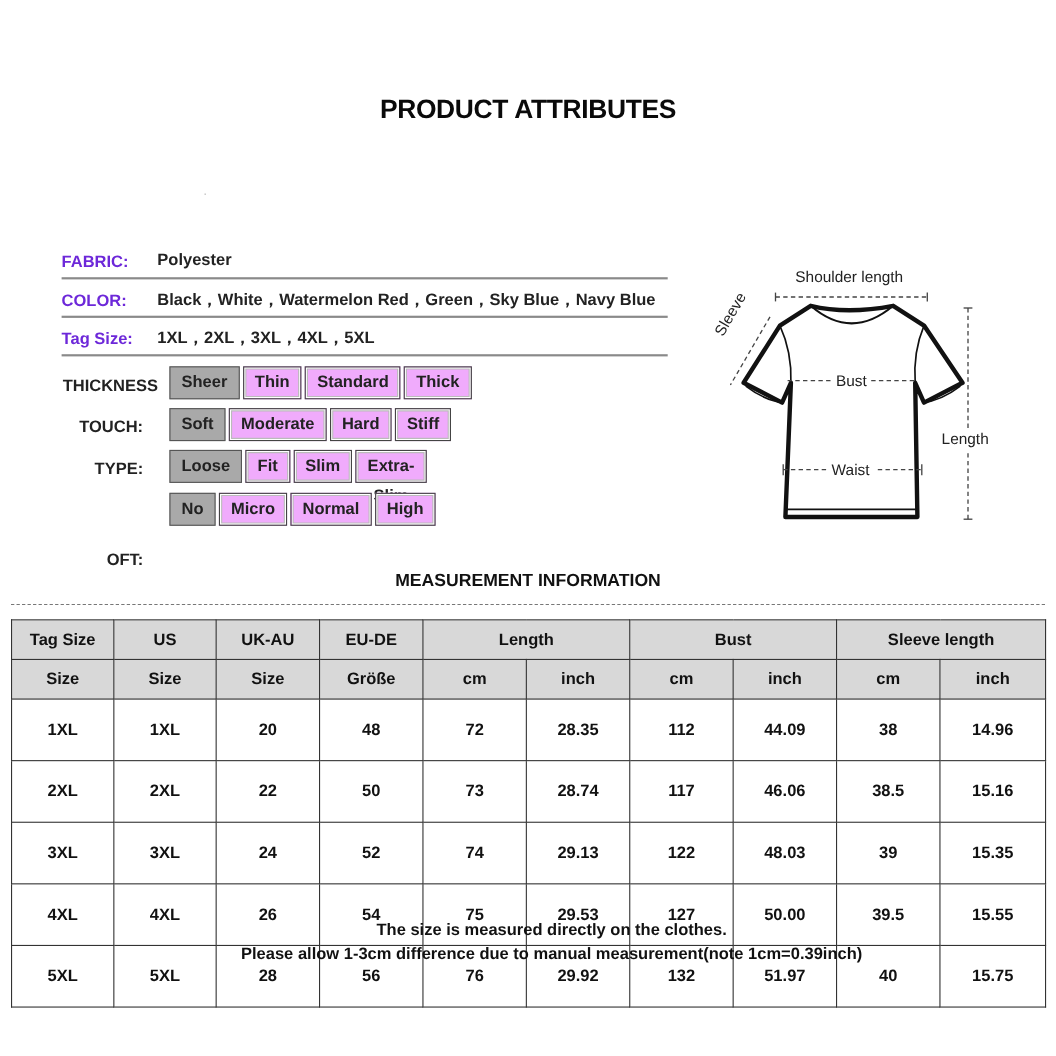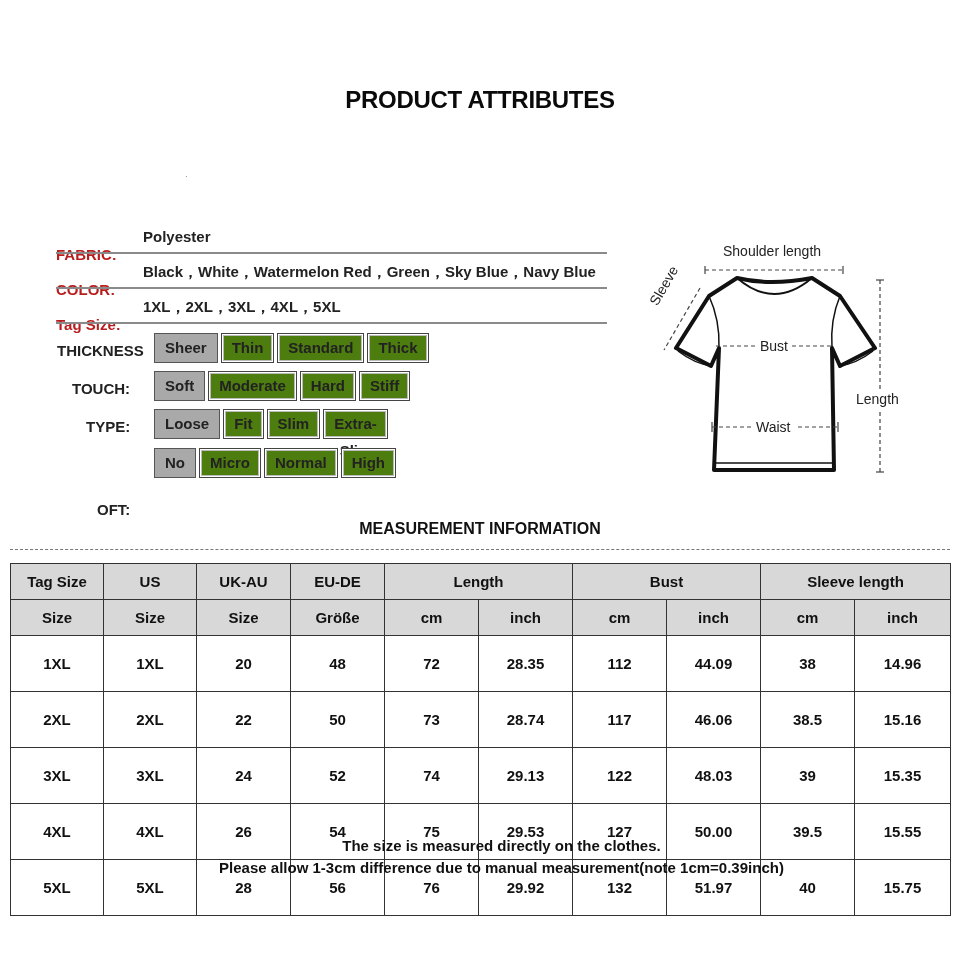--- a/index.html
+++ b/index.html
@@ -7,30 +7,30 @@
   body { position: relative; font-family: "Liberation Sans", sans-serif; color: #111; }
 
   .title {
     position: absolute; top: 86px; left: 0; width: 960px; text-align: center;
     font-size: 24px; font-weight: bold; letter-spacing: -0.3px; color: #0a0a0a;
   }
   .dot { position: absolute; left: 186px; top: 176px; width: 1px; height: 1px; background: #999; }
 
   
   .attr-row { position: absolute; left: 56px; width: 551px; height: 36px; }
-  .attr-row .lbl { position: absolute; left: 0; top: 12px; font-size: 15px; font-weight: bold; color: #b91c1c; margin-top: 16px; }
+  .attr-row .lbl { position: absolute; left: 0; top: 12px; font-size: 15px; font-weight: bold; color: #6d28d9; }
   .attr-row .val { position: absolute; left: 87px; top: 10px; font-size: 15px; font-weight: bold; color: #222; white-space: nowrap; }
   .attr-row .rule { position: absolute; left: 0; bottom: 0; width: 551px; height: 2px; background: #8a8a8a; }
 
   
   .opt-row { position: absolute; left: 50px; height: 30px; }
   .opt-row .olbl { position: absolute; top: 9px; font-size: 15px; font-weight: bold; color: #222; text-align: right; }
   .chips { position: absolute; left: 104px; top: 0; display: flex; gap: 3px; }
   .chip {
-    height: 30px; padding: 0 10px; border: 1.5px solid #444; background: #4d7c0f;
+    height: 30px; padding: 0 10px; border: 1.5px solid #444; background: #f0abfc;
     font-size: 15px; font-weight: bold; color: #222; line-height: 27px; text-align: center;
     box-shadow: inset 0 0 0 1px #fff, inset 0 0 0 2px #bbb;
   }
   .chip.sel { background: #a9a9a9; box-shadow: none; border-color: #555; }
 
   
   .diagram { position: absolute; left: 640px; top: 230px; width: 280px; height: 250px; }
   .diagram .t { position: absolute; font-size: 14px; color: #222; }
 
   

